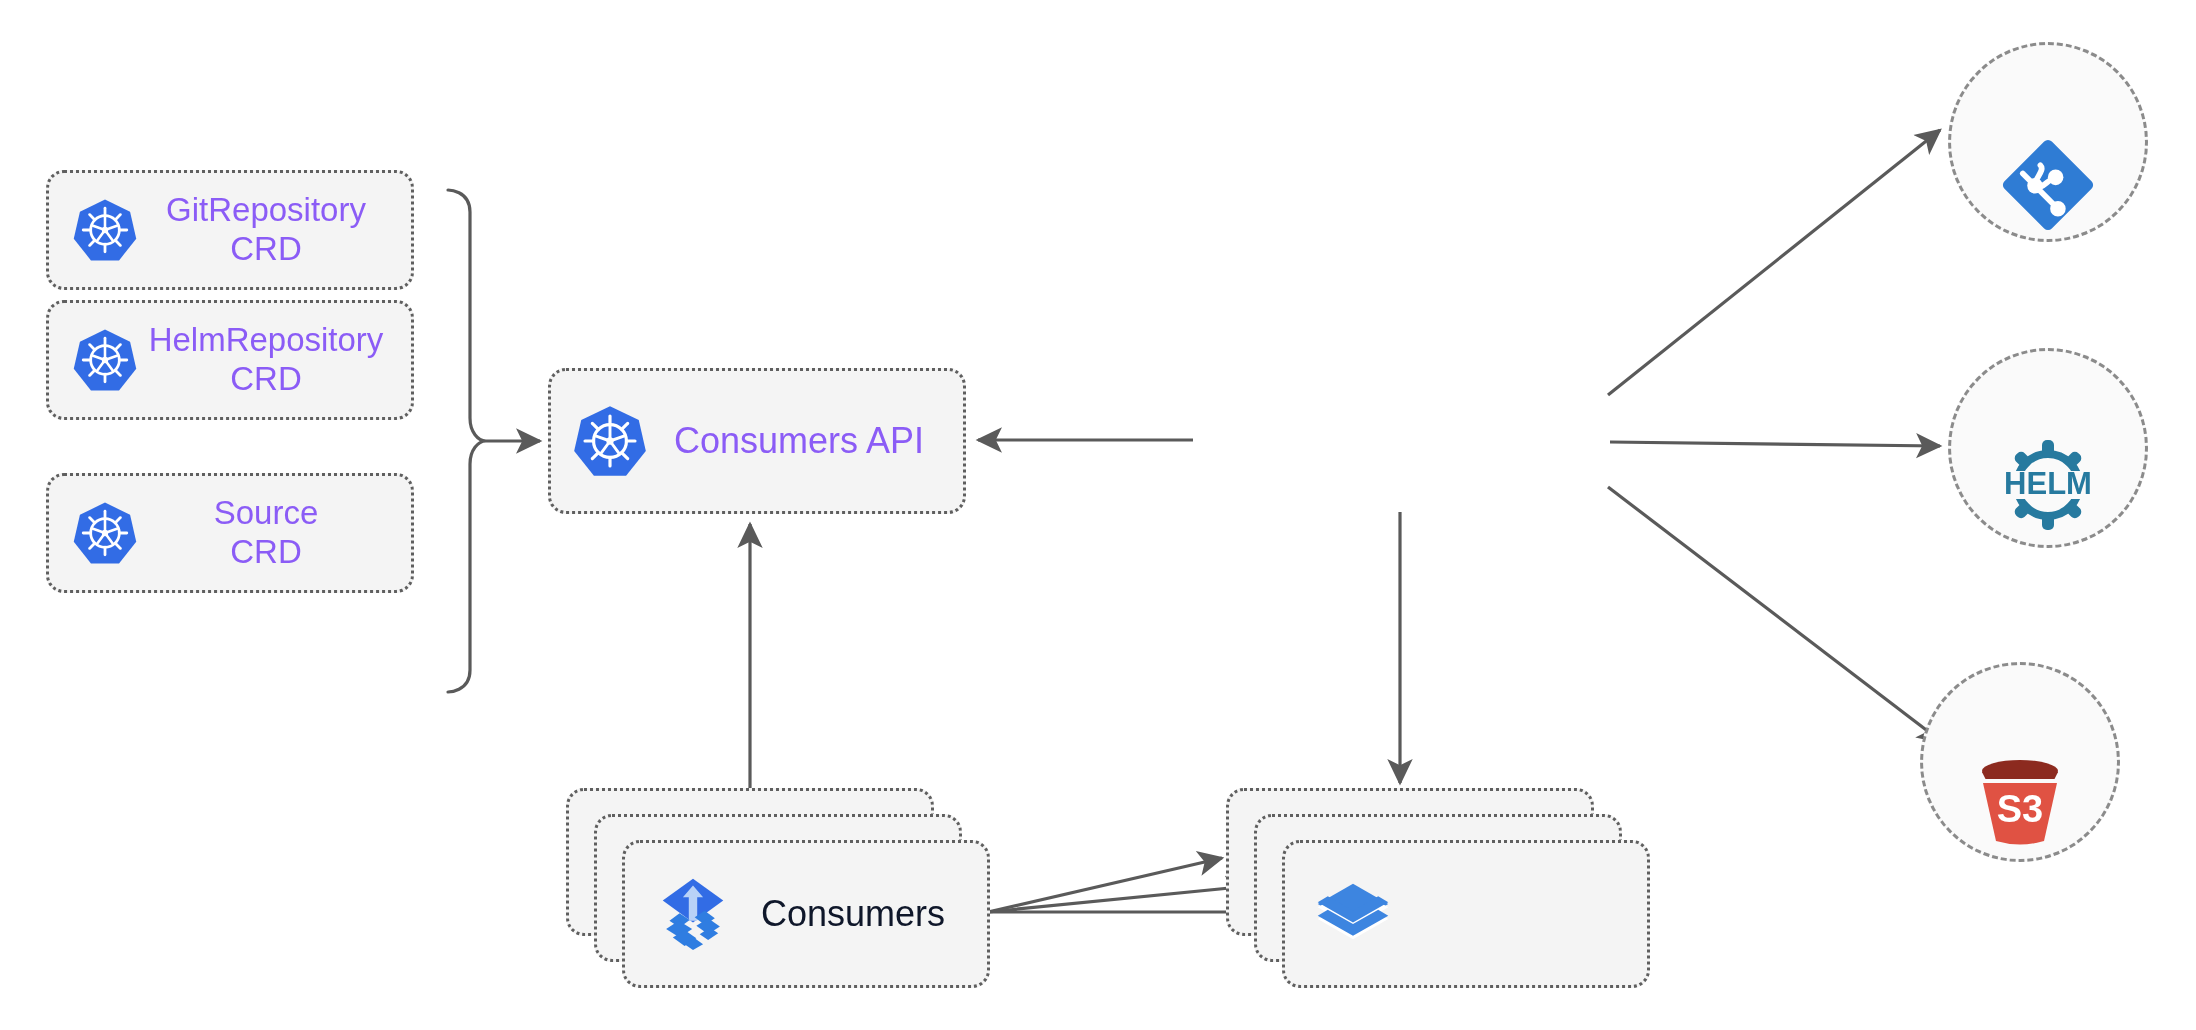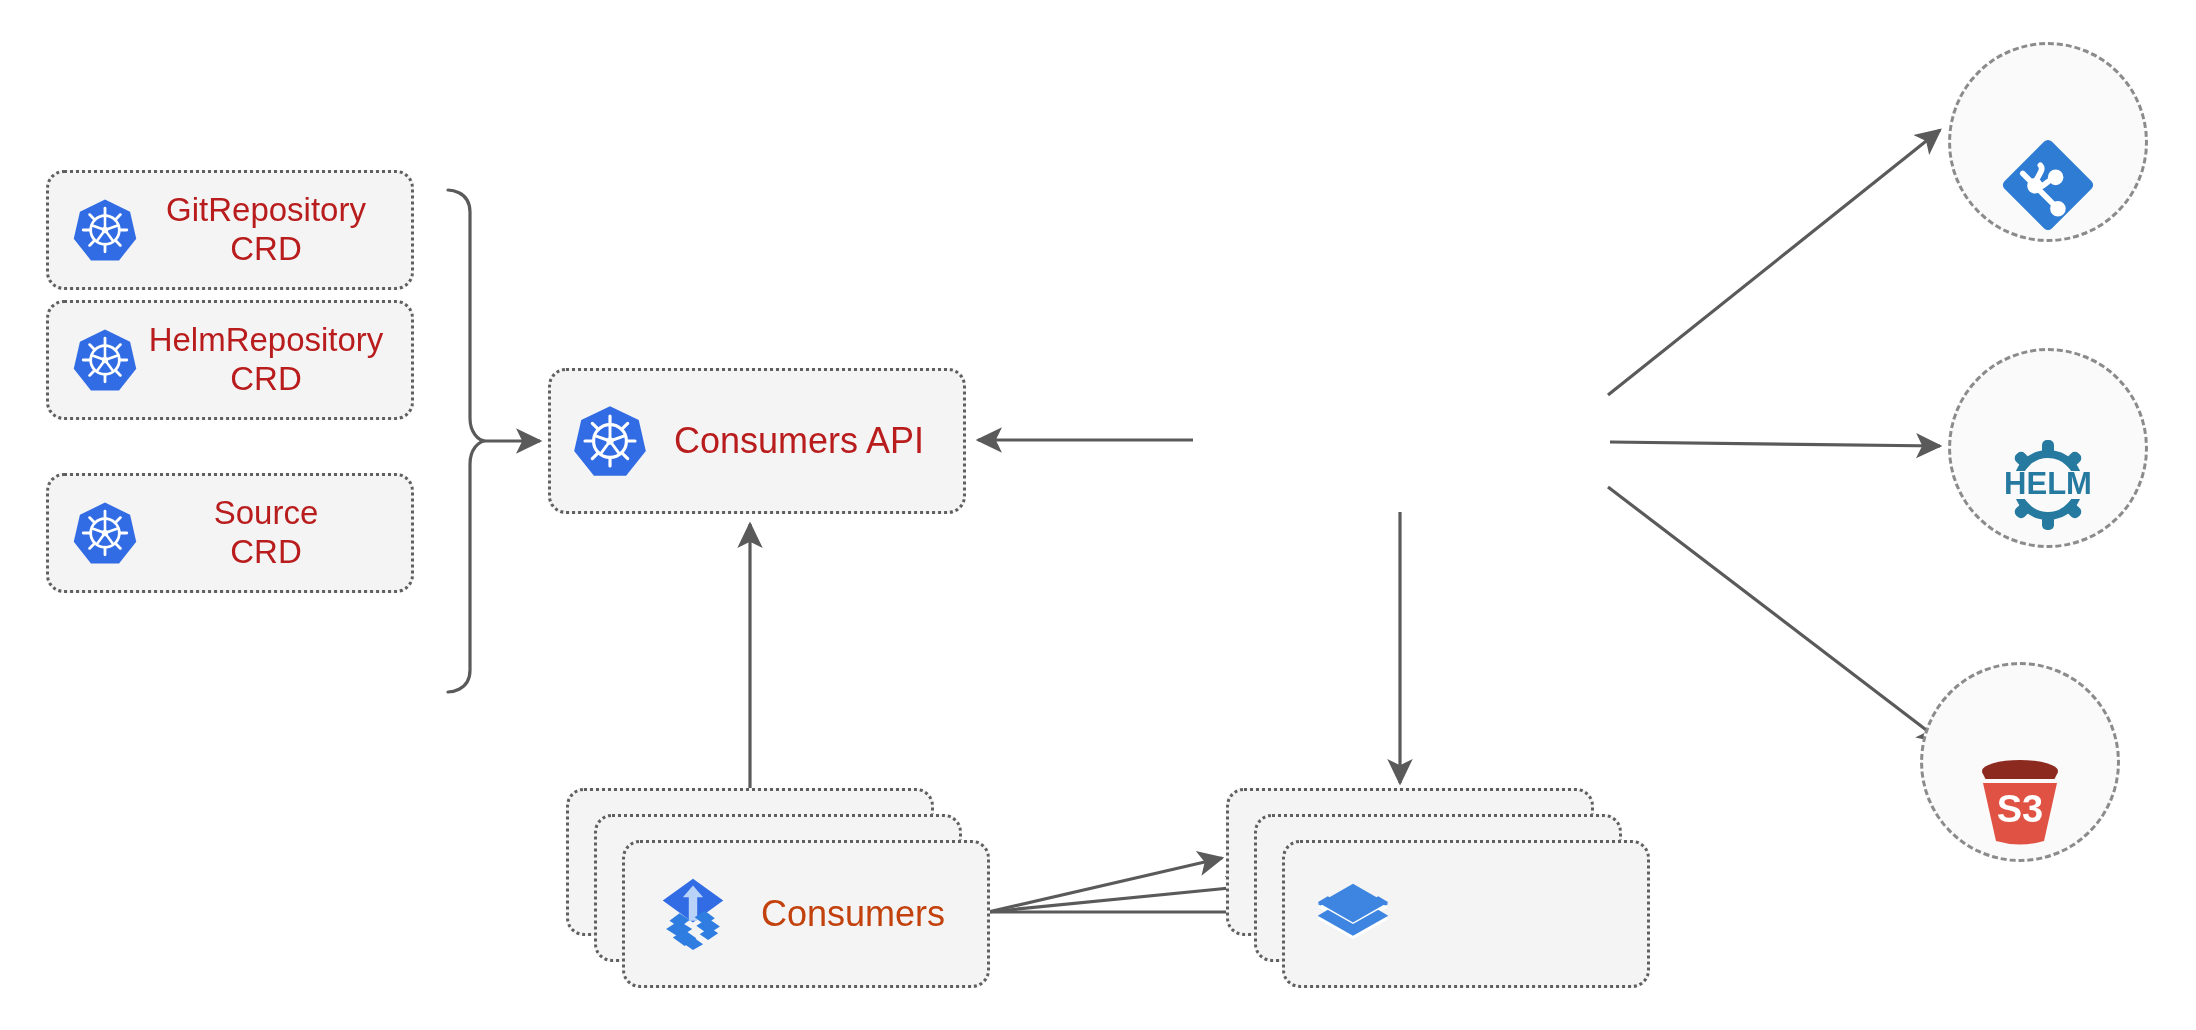--- a/index.html
+++ b/index.html
@@ -32,21 +32,21 @@
     box-sizing: border-box;
     background: #f4f4f4;
     border: 3px dotted #5f5f5f;
     border-radius: 18px;
     display: flex;
     align-items: center;
     justify-content: flex-start;
   }
   .node .label {
     font-size: 34px;
-    color: #b91c1c;
+    color: #8b5cf6;
     line-height: 1.18;
     text-align: center;
     white-space: pre-line;
     flex: 1;
     padding-right: 14px;
   }
   .node .icon-slot {
     flex: 0 0 auto;
     display: flex;
     align-items: center;
@@ -102,21 +102,21 @@
     border: 3px dotted #5f5f5f;
     border-radius: 18px;
     width: 368px;
     height: 148px;
     display: flex;
     align-items: center;
     padding-left: 26px;
   }
   .stack .front .label {
     font-size: 36px;
-    color: #c2410c;
+    color: #0f172a;
     flex: 1;
     text-align: center;
     padding-right: 16px;
   }
   #stack-consumers { left: 566px; top: 788px; width: 420px; height: 210px; }
   #stack-artifacts { left: 1226px; top: 788px; width: 420px; height: 210px; }
   .stack .g1 { left: 0px;  top: 0px; }
   .stack .g2 { left: 28px; top: 26px; }
   .stack .front { left: 56px; top: 52px; }
 

